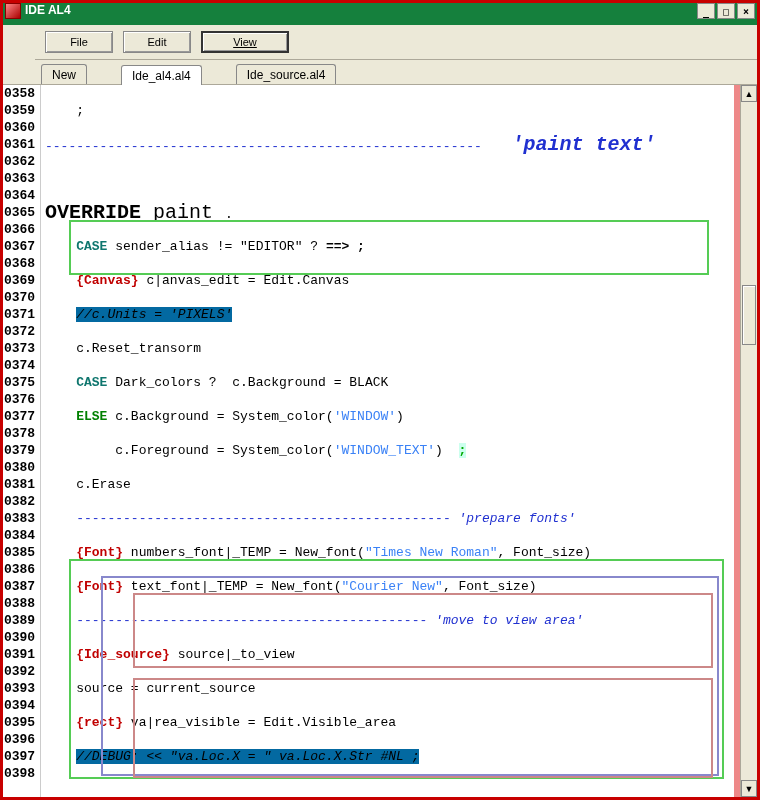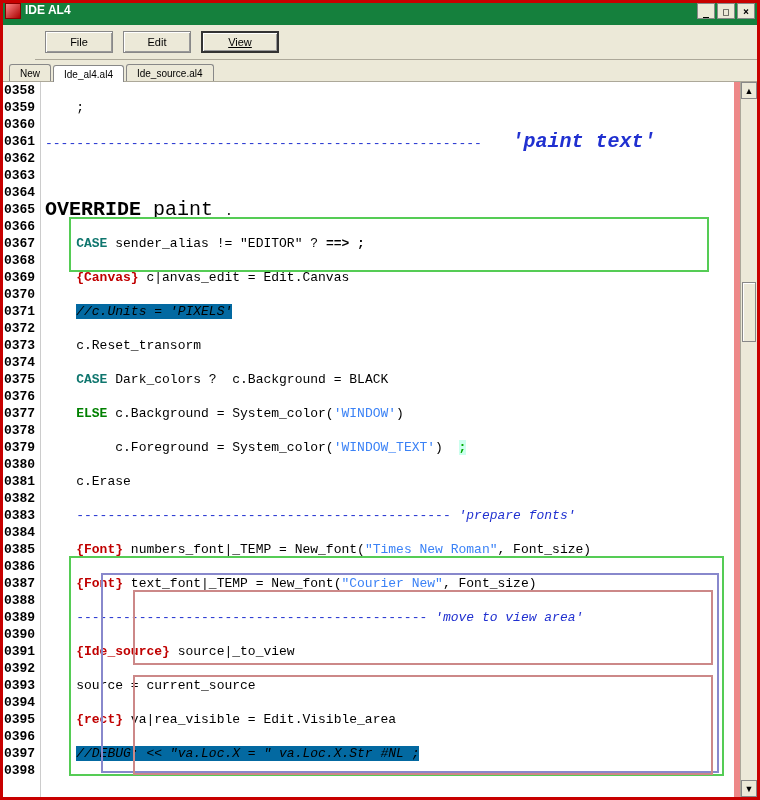--- a/index.html
+++ b/index.html
@@ -6,24 +6,24 @@
 body { font-family: Tahoma, Arial, sans-serif; font-size: 11px; background: #ece9d8; width: 760px; height: 800px; overflow: hidden; }
 
 .window { border: 3px solid #c80000; width: 760px; height: 800px; display: flex; flex-direction: column; background: #ece9d8; }
 .titlebar { background: #15803d; height: 22px; display: flex; align-items: flex-start; padding: 0 2px; color: #fff; font-weight: bold; font-size: 12px; }
 .titlebar .app-icon { width: 16px; height: 16px; background: linear-gradient(135deg,#f88,#a00); margin-right: 4px; border: 1px solid #800; }
 .titlebar .spacer { flex: 1; }
 .win-btn { width: 18px; height: 16px; background: #ece9d8; border: 1px solid #888; margin-left: 2px; color: #000; font-family: monospace; font-size: 10px; display: flex; align-items: center; justify-content: center; cursor: pointer; }
 
 .menubar { background: #ece9d8; padding: 6px 10px; display: flex; gap: 10px; border-bottom: 1px solid #aca899; margin-left: 32px; }
 .menu-btn { width: 68px; height: 22px; border: 1px solid #888; background: #ece9d8; cursor: pointer; font-size: 11px; box-shadow: 1px 1px 0 #fff inset, -1px -1px 0 #999 inset; }
-.menu-btn.active { width: 78px; border: 2px solid #333; text-decoration: underline; }
+.menu-btn.active { width: 88px; border: 2px solid #333; text-decoration: underline; }
 
 .tabstrip { background: #ece9d8; padding: 4px 6px 0 6px; display: flex; gap: 0; border-bottom: 1px solid #aca899; }
-.tab { padding: 3px 10px 2px 10px; border: 1px solid #888; border-bottom: none; background: #ece9d8; cursor: pointer; font-size: 10px; margin-right: 2px; border-radius: 3px 3px 0 0; }
+.tab { padding: 3px 10px 2px 10px; border: 1px solid #888; border-bottom: none; background: #ece9d8; cursor: pointer; font-size: 12px; margin-right: 2px; border-radius: 3px 3px 0 0; margin-left: 32px; }
 .tab.active { background: #fff; position: relative; top: 1px; }
 
 .editor-area { flex: 1; display: flex; background: #fff; overflow: hidden; position: relative; }
 .gutter { width: 38px; background: #fff; border-right: 1px solid #ccc; font-family: "Courier New", monospace; font-size: 13px; color: #000; overflow: hidden; }
 .gutter div { height: 17px; line-height: 17px; text-align: center; padding-right: 4px; font-weight: bold; }
 
 .code { flex: 1; font-family: "Courier New", monospace; font-size: 13px; line-height: 17px; white-space: pre; overflow: hidden; position: relative; padding-left: 4px; }
 .code-line { height: 17px; position: relative; }
 
 .kw-case { color: #0f766e; font-weight: bold; }

